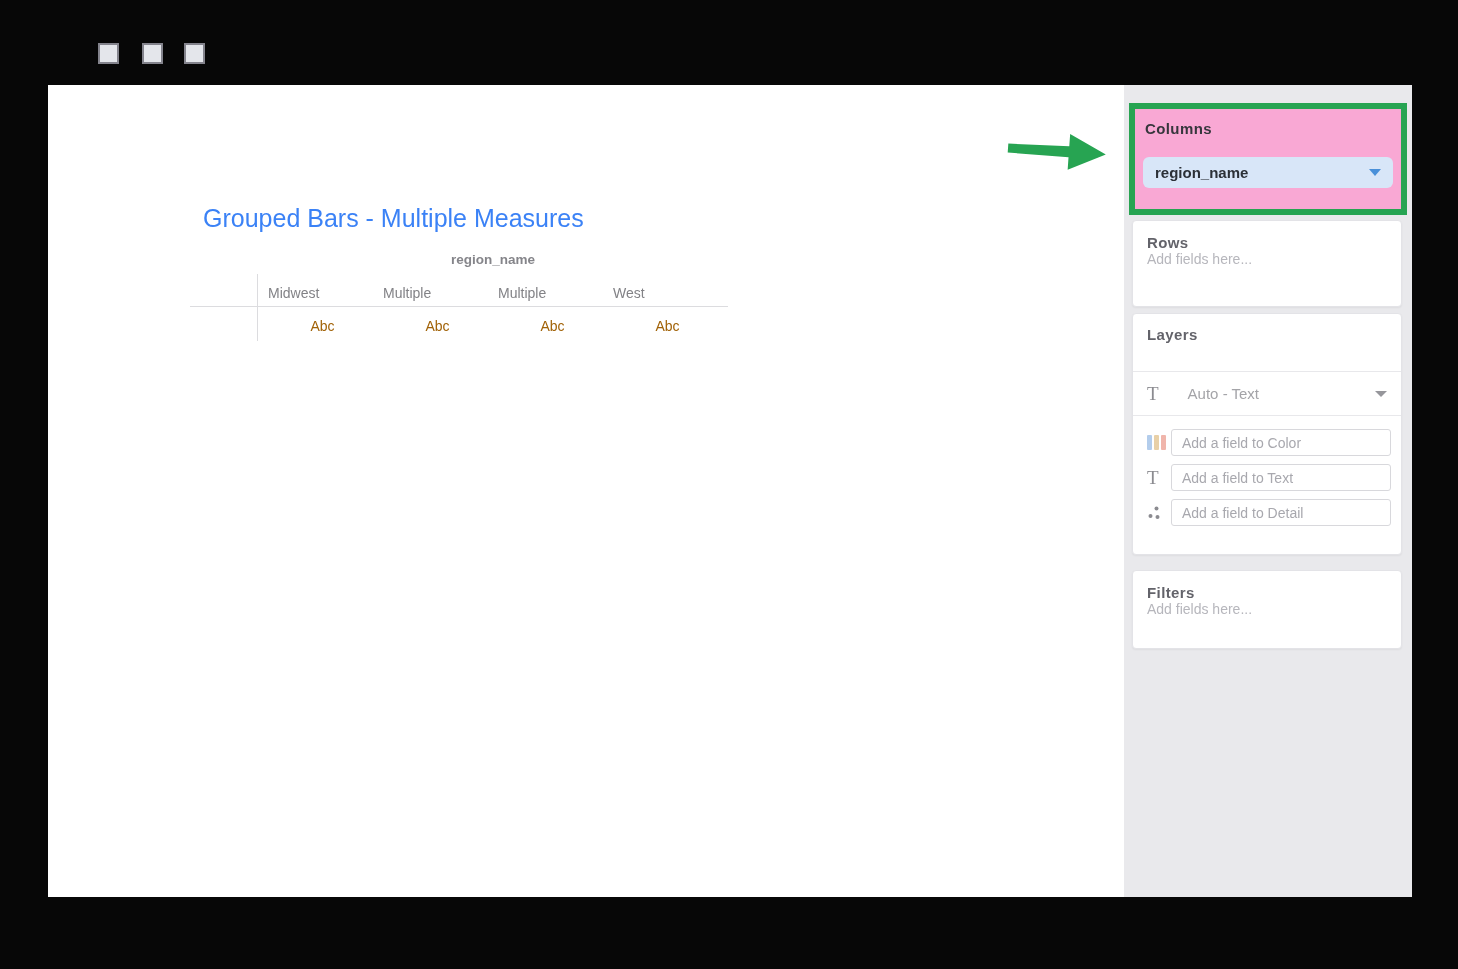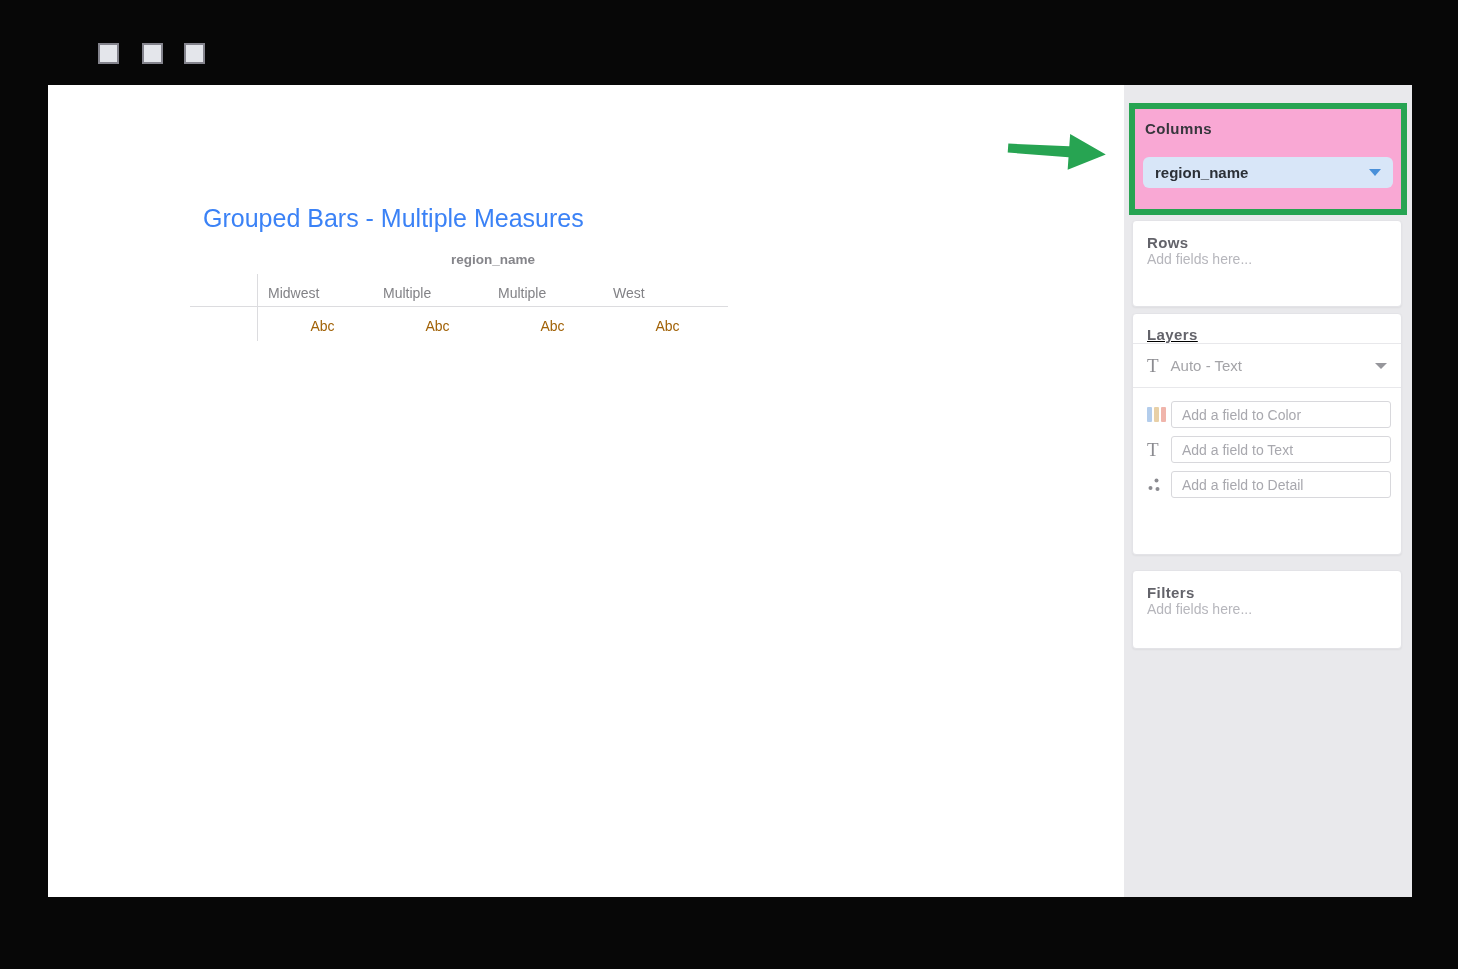--- a/index.html
+++ b/index.html
@@ -40,25 +40,25 @@
   .pill { position:absolute; left:8px; right:8px; top:48px; height:31px; background:#d8e6f8;
           border-radius:6px; display:flex; align-items:center; padding:0 12px; cursor:pointer; }
   .pill-label { font-size:15px; font-weight:bold; color:#2b3037; }
   .caret-blue { margin-left:auto; width:0; height:0; border-left:6px solid transparent;
                 border-right:6px solid transparent; border-top:7px solid #4a90d9; }
 
   .rows-card { top:135px; height:87px; padding:13px 14px; }
   .filters-card { top:485px; height:79px; padding:13px 14px; }
 
   .layers-card { top:228px; height:242px; padding:0; }
-  .layers-head { padding:12px 14px 0 14px; border-bottom:1px solid #e8e8eb;text-decoration:underline; }
+  .layers-head { padding:12px 14px 28px 14px; border-bottom:1px solid #e8e8eb; }
   .auto-row { height:44px; display:flex; align-items:center; padding:0 14px;
               border-bottom:1px solid #e8e8eb; }
   .t-icon { font-family:"Liberation Serif", serif; font-size:19px; color:#8b8b90; line-height:1; }
-  .auto-label { margin-left:12px; font-size:15px; color:#a4a4a8; }
+  .auto-label { margin-left:29px; font-size:15px; color:#a4a4a8; }
   .caret-gray { margin-left:auto; width:0; height:0; border-left:6px solid transparent;
                 border-right:6px solid transparent; border-top:6px solid #96969b; }
 
   .fields { padding:13px 10px 0 14px; }
   .field-row { display:flex; align-items:center; margin-bottom:8px; }
   .field-icon { width:24px; display:flex; align-items:center; justify-content:flex-start; }
   .field-input { flex:1; height:27px; border:1px solid #d8d8dc; border-radius:3px;
                  padding:0 10px; font-size:14px; font-family:"Liberation Sans", sans-serif;
                  color:#55555a; outline:none; background:#fff; }
   .field-input::placeholder { color:#a8a8ae; opacity:1; }

